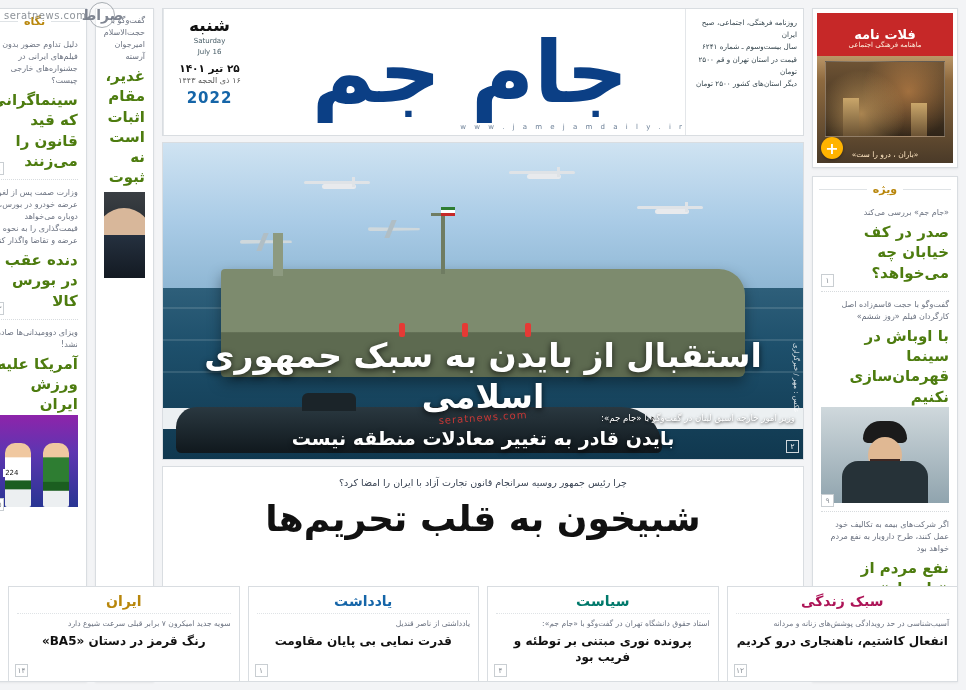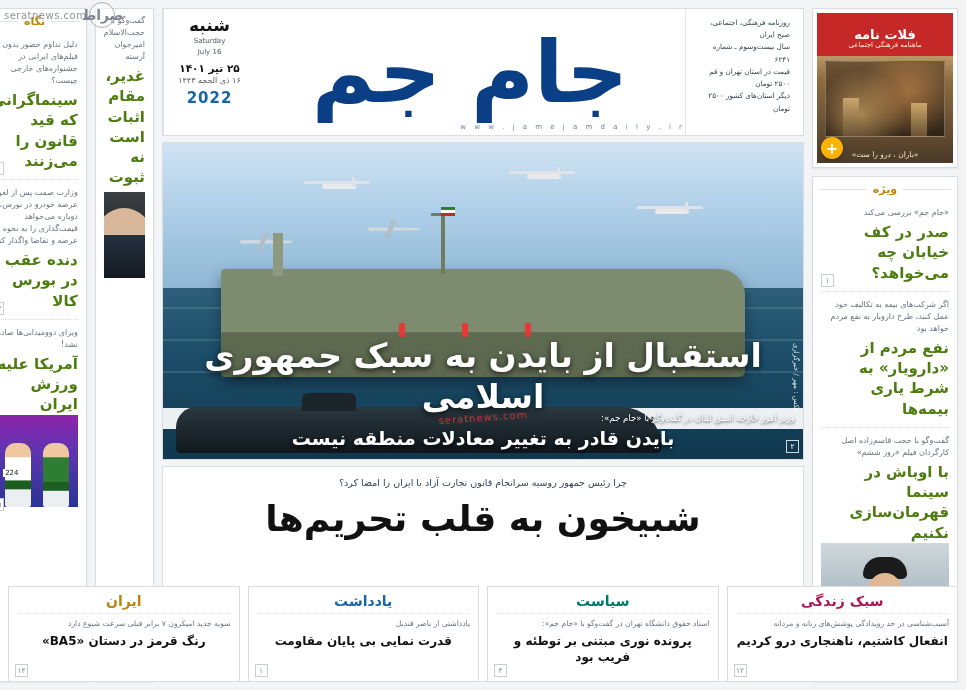--- a/index.html
+++ b/index.html
@@ -184,21 +184,21 @@
   }
   .mh-day{ font-size:17px; font-weight:bold; color:#111; }
   .mh-en{ font-size:7px; color:#455a64; line-height:1.35; margin-top:2px;}
   .mh-date-fa{ font-size:10.5px; color:#111; margin-top:4px; font-weight:bold;}
   .mh-date-hj{ font-size:8px; color:#555; margin-top:2px;}
   .mh-year{
     margin-top:4px; font-size:15px; font-weight:bold; color:#1565a8;
     letter-spacing:1px;
   }
   .mh-meta{
-    width:118px; border-left:1px solid #e3e6e9; padding:8px 13px;
+    width:118px; border-left:1px solid #e3e6e9; padding:8px 6px;
     font-size:7.2px; color:#37474f; line-height:1.7; text-align:right;
   }
   .mh-logo{
     flex:1; position:relative; overflow:hidden; background:#fff;
   }
   .mh-logo .word{
     position:absolute; inset:0;
     display:flex; align-items:center; justify-content:center;
     color:#0b3f85; font-size:86px; font-weight:bold; letter-spacing:-4px;
     font-family:"DejaVu Sans","Liberation Sans",sans-serif;
@@ -400,37 +400,37 @@
           <span class="sec-line"></span>
           <span class="sec-title">ویژه</span>
           <span class="sec-line"></span>
         </div>
         <div class="side-list">
 
           <div class="side-item">
             <p class="kicker">«جام جم» بررسی می‌کند</p>
             <p class="headline-sm">صدر در کف خیابان چه می‌خواهد؟</p>
             <span class="num-badge">۱</span>
-          </div>
-
-          <div class="side-item">
-            <p class="kicker">اگر شرکت‌های بیمه به تکالیف خود عمل کنند، طرح دارویار به نفع مردم خواهد بود</p>
-            <p class="headline-sm">نفع مردم از «دارویار» به شرط یاری بیمه‌ها</p>
           </div>
 
           <div class="side-item">
             <p class="kicker">گفت‌وگو با حجت قاسم‌زاده اصل کارگردان فیلم «روز ششم»</p>
             <p class="headline-sm">با اوباش در سینما قهرمان‌سازی نکنیم</p>
             <div class="cleric">
               <span class="turban"></span>
               <span class="head"></span>
               <span class="beard"></span>
               <span class="body"></span>
             </div>
             <span class="num-badge">۹</span>
+          </div>
+
+          <div class="side-item">
+            <p class="kicker">اگر شرکت‌های بیمه به تکالیف خود عمل کنند، طرح دارویار به نفع مردم خواهد بود</p>
+            <p class="headline-sm">نفع مردم از «دارویار» به شرط یاری بیمه‌ها</p>
           </div>
 
         </div>
       </div>
     </div>
 
     <div class="col-center">
 
       <div class="masthead">
         <div class="mh-meta">

